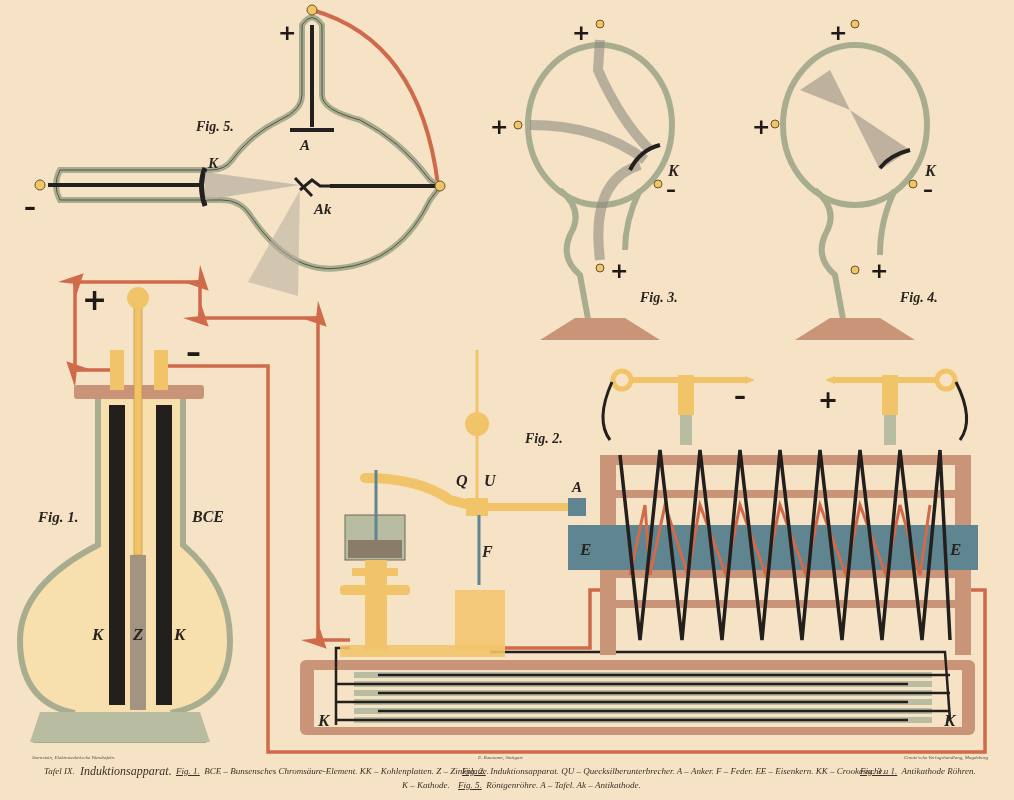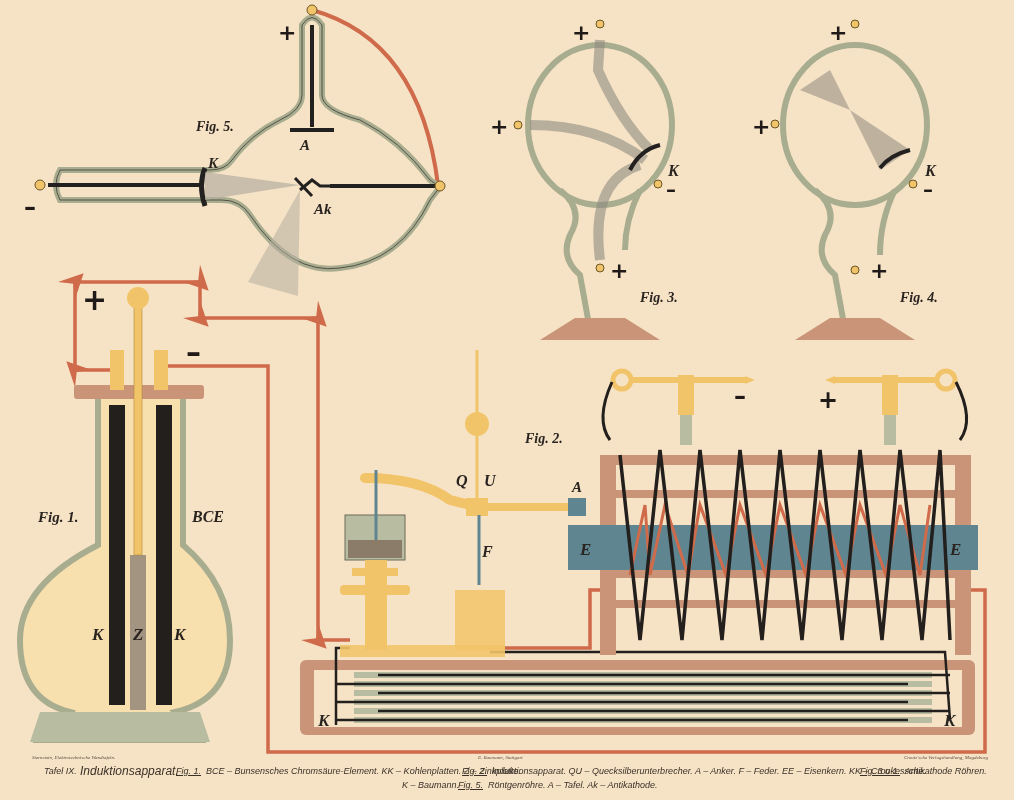--- a/index.html
+++ b/index.html
@@ -1,21 +1,21 @@
 <!DOCTYPE html>
 <html><head>
 <meta charset="utf-8">
 <style>
   html, body { margin:0; padding:0; }
   body { width:1014px; height:800px; background:#f6e3c6; overflow:hidden; position:relative;
          font-family:"DejaVu Serif", serif; }
   #poster { position:absolute; left:0; top:0; width:1014px; height:800px; }
   .lbl { font-family:"Liberation Serif", serif; font-style:italic; font-weight:bold; fill:#2a2420; }
   .sym { font-family:"DejaVu Sans", sans-serif; font-weight:bold; fill:#1f1a17; }
-  .caption { position:absolute; font-family:Liberation Sans, sans-serif; font-style:italic;
+  .caption { position:absolute; font-family:Liberation Serif, serif; font-style:italic;
              color:#3a3128; white-space:nowrap; }
   .tiny { font-size:5px; color:#5a4d40; font-family:"Liberation Serif", serif; }
   .cap { font-size:9px; }
   .u { text-decoration:underline; }
   .big { font-size:12px; }
 </style>
 </head>
 <body>
 
 <svg id="poster" viewBox="0 0 1014 800" xmlns="http://www.w3.org/2000/svg">
@@ -218,18 +218,18 @@
 </div>
 <div class="caption cap" style="left:462px; top:766px;">
   <span class="u">Fig. 2.</span>&nbsp;
   <span>Induktionsapparat.  QU – Quecksilberunterbrecher.  A – Anker.  F – Feder.  EE – Eisenkern.  KK – Crookessche.</span>
 </div>
 <div class="caption cap" style="left:860px; top:766px;">
   <span class="u">Fig. 3 u 1.</span>&nbsp;
   <span>Antikathode Röhren.</span>
 </div>
 <div class="caption cap" style="left:402px; top:780px;">
-  <span>K – Baumann.</span>
+  <span>K – Kathode.</span>
 </div>
 <div class="caption cap" style="left:458px; top:780px;">
   <span class="u">Fig. 5.</span>&nbsp;
   <span>Röntgenröhre.  A – Tafel.  Ak – Antikathode.</span>
 </div>
 
 </body></html>

